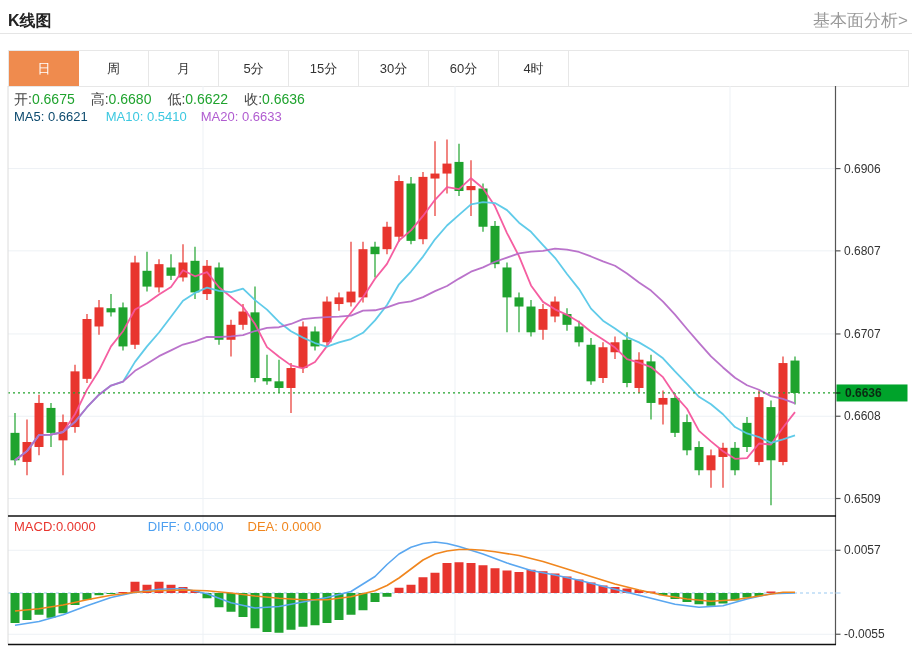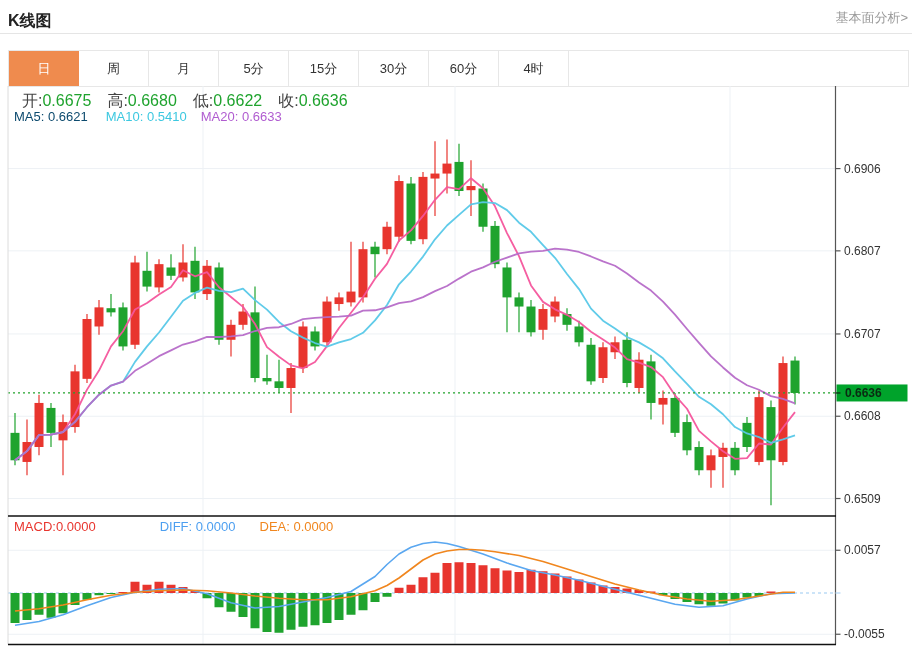--- a/index.html
+++ b/index.html
@@ -1,34 +1,34 @@
 <!DOCTYPE html>
 <html><head>
 <meta charset="utf-8">
 <style>
   html,body{margin:0;padding:0;background:#fff;width:912px;height:648px;overflow:hidden;
     font-family:"Liberation Sans","DejaVu Sans",sans-serif;}
   .abs{position:absolute;}
   #page-title{left:8px;top:11px;font-size:16px;font-weight:bold;color:#222;}
-  #fund-link{right:4px;top:9px;font-size:13px;color:#999;cursor:pointer;}
+  #fund-link{right:4px;top:9px;font-size:17px;color:#999;cursor:pointer;}
   #header-divider{left:0;top:33px;width:912px;height:0;border-top:1px solid #e5e5e5;}
   #tabbar{left:8px;top:50px;width:899px;height:35px;border:1px solid #e7e7e7;display:flex;}
   .tab{width:70px;height:35px;line-height:35px;text-align:center;font-size:13px;color:#333;
     border-right:1px solid #e7e7e7;cursor:pointer;box-sizing:border-box;background:#fff;}
   .tab.active{background:#ef8b4e;color:#fff;border-right:none;}
   .tab-filler{flex:1;background:#fff;}
-  #ohlc-row{left:22px;top:91px;font-size:16px;white-space:nowrap;}
+  #ohlc-row{left:14px;top:91px;font-size:14px;white-space:nowrap;}
   #ma-row{left:14px;top:109px;font-size:13px;white-space:nowrap;}
   #macd-row{left:14px;top:519px;font-size:13px;white-space:nowrap;}
   .lbl{color:#444;}
   .val-green{color:#1fa32e;margin-right:16px;}
   .ma5{color:#0c4a6e;margin-right:18px;}
   .ma10{color:#3cc8e0;margin-right:14px;}
   .ma20{color:#b05cd0;}
-  .macd-red{color:#e8352e;margin-right:20px;}
+  .macd-red{color:#e8352e;margin-right:8px;}
   .macd-blue{color:#4d9ff0;margin-right:24px;margin-left:44px;}
   .macd-orange{color:#f0861e;}
   #chart-wrap{left:0;top:86px;width:912px;height:468px;border-radius:8px;}
 </style>
 </head>
 <body>
 
 <div class="abs" id="page-title">K线图</div>
 <div class="abs" id="fund-link">基本面分析&gt;</div>
 <div class="abs" id="header-divider"></div>

